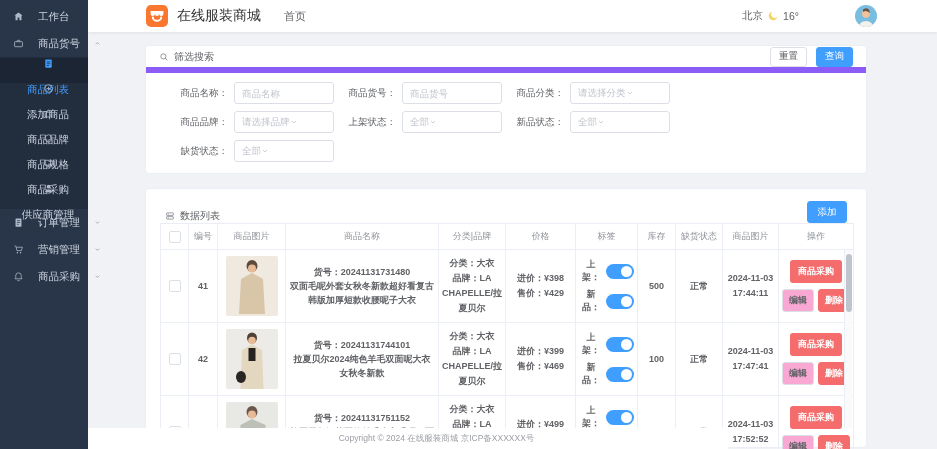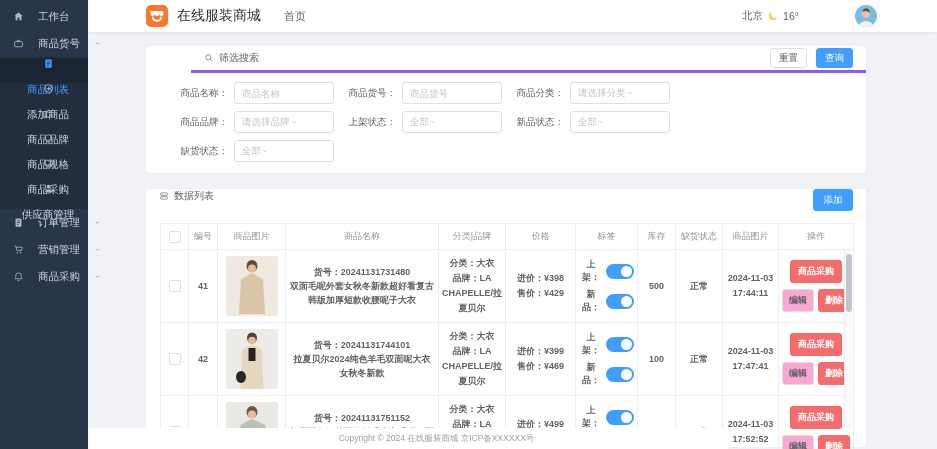--- a/index.html
+++ b/index.html
@@ -30,42 +30,42 @@
   .moon { width:12px; height:12px; margin:0 4px; }
   .avatar { width:22px; height:22px; border-radius:50%; margin-left:56px; overflow:hidden; flex:none; cursor:pointer; }
 
   
   .page { position:absolute; left:88px; top:32px; right:0; bottom:0; background:#f0f2f5; overflow:hidden; }
   .content { margin-left:57px; width:722px; }
   .card { background:#fff; border:1px solid #ebeef5; border-radius:4px; }
 
   
   .filter-card { margin-top:13px; height:129px; }
-  .fc-head { height:27px; display:flex; align-items:center; padding:0 13px; border-bottom:3px solid #8b5cf6;margin-left:45px; }
+  .fc-head { height:27px; display:flex; align-items:center; padding:0 13px; border-bottom:6px solid #8b5cf6; }
   .card-title { font-size:10px; color:#606266; display:flex; align-items:center; gap:5px; }
   .card-title svg { width:10px; height:10px; color:#7a7f87; }
   .fc-btns { margin-left:auto; display:flex; gap:9px; }
   .btn { font-size:9.5px; border-radius:3px; cursor:pointer; display:inline-flex; align-items:center; justify-content:center; }
   .btn-plain { width:37px; height:20px; background:#fff; border:1px solid #dcdfe6; color:#606266; }
   .btn-primary { width:37px; height:20px; background:#409eff; border:1px solid #409eff; color:#fff; }
   .f-form { padding-top:9px; }
   .f-row { display:flex; height:22px; margin-bottom:7px; align-items:center; }
   .fg { display:flex; align-items:center; }
   .flabel { width:88px; text-align:right; font-size:9.5px; color:#606266; padding-right:6px; flex:none; }
   .fg2 .flabel { width:68px; }
   .finput,.fselect { width:100px; height:22px; border:1px solid #dcdfe6; border-radius:3px;
                      font-size:9.5px; padding:0 7px; color:#606266; background:#fff; outline:none; }
   .finput::placeholder { color:#c0c4cc; }
   .fselect { display:flex; align-items:center; cursor:pointer; }
   .fselect .ph { color:#c0c4cc; overflow:hidden; white-space:nowrap; }
   .fselect svg { width:8px; height:8px; color:#c0c4cc; flex:none; }
 
   
   .list-card { margin-top:14px; height:260px; position:relative; }
-  .lc-head { height:34px; display:flex; align-items:flex-start; padding:0 13px; }
+  .lc-head { height:34px; display:flex; align-items:flex-end; padding:0 19px; }
   .btn-add { margin-left:auto; width:40px; height:22px; }
   .tbl-wrap { margin:0 14px; position:relative; }
   table { width:693px; border-collapse:collapse; table-layout:fixed; }
   th,td { border:1px solid #ebeef5; text-align:center; font-size:9px; color:#606266; overflow:hidden; }
   th { height:26px; color:#909399; font-weight:normal; background:#fff; }
   td { height:70px; padding:4px 3px;font-weight:bold; }
   .cb { display:inline-block; width:12px; height:12px; border:1px solid #dcdfe6; border-radius:2px; background:#fff; cursor:pointer; vertical-align:middle; }
   .two-line div { line-height:15px; }
   .name-cell div { line-height:14px; }
   .pimg { width:52px; height:60px; display:block; margin:0 auto; border-radius:2px; }

